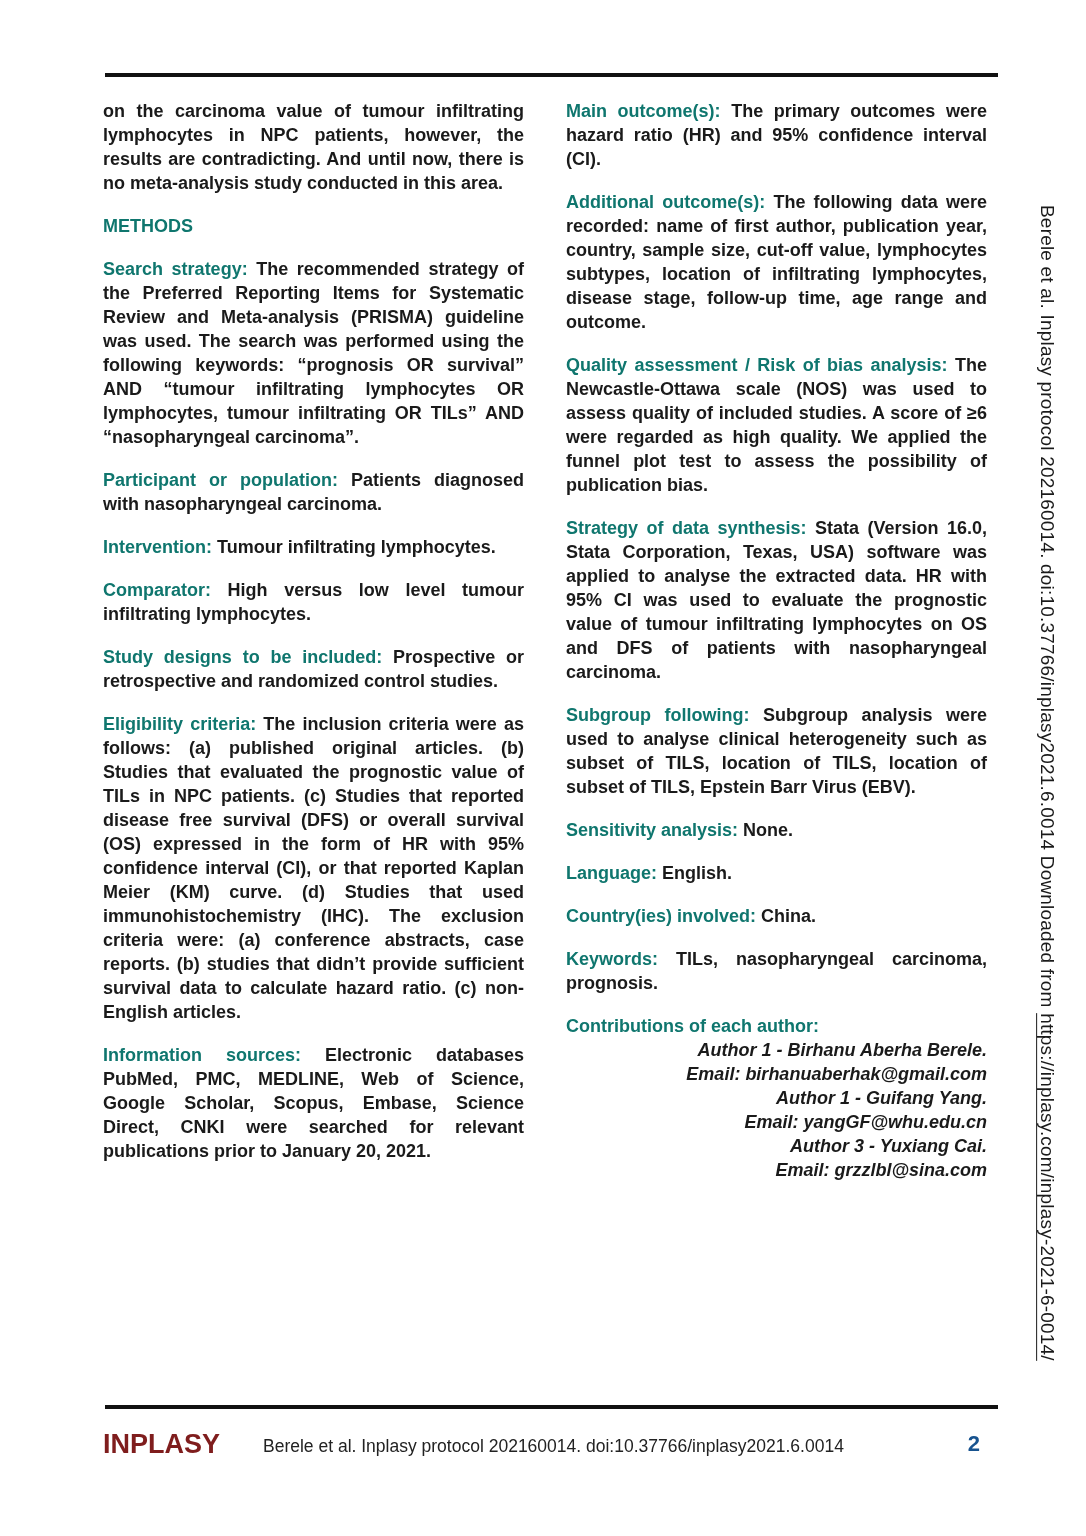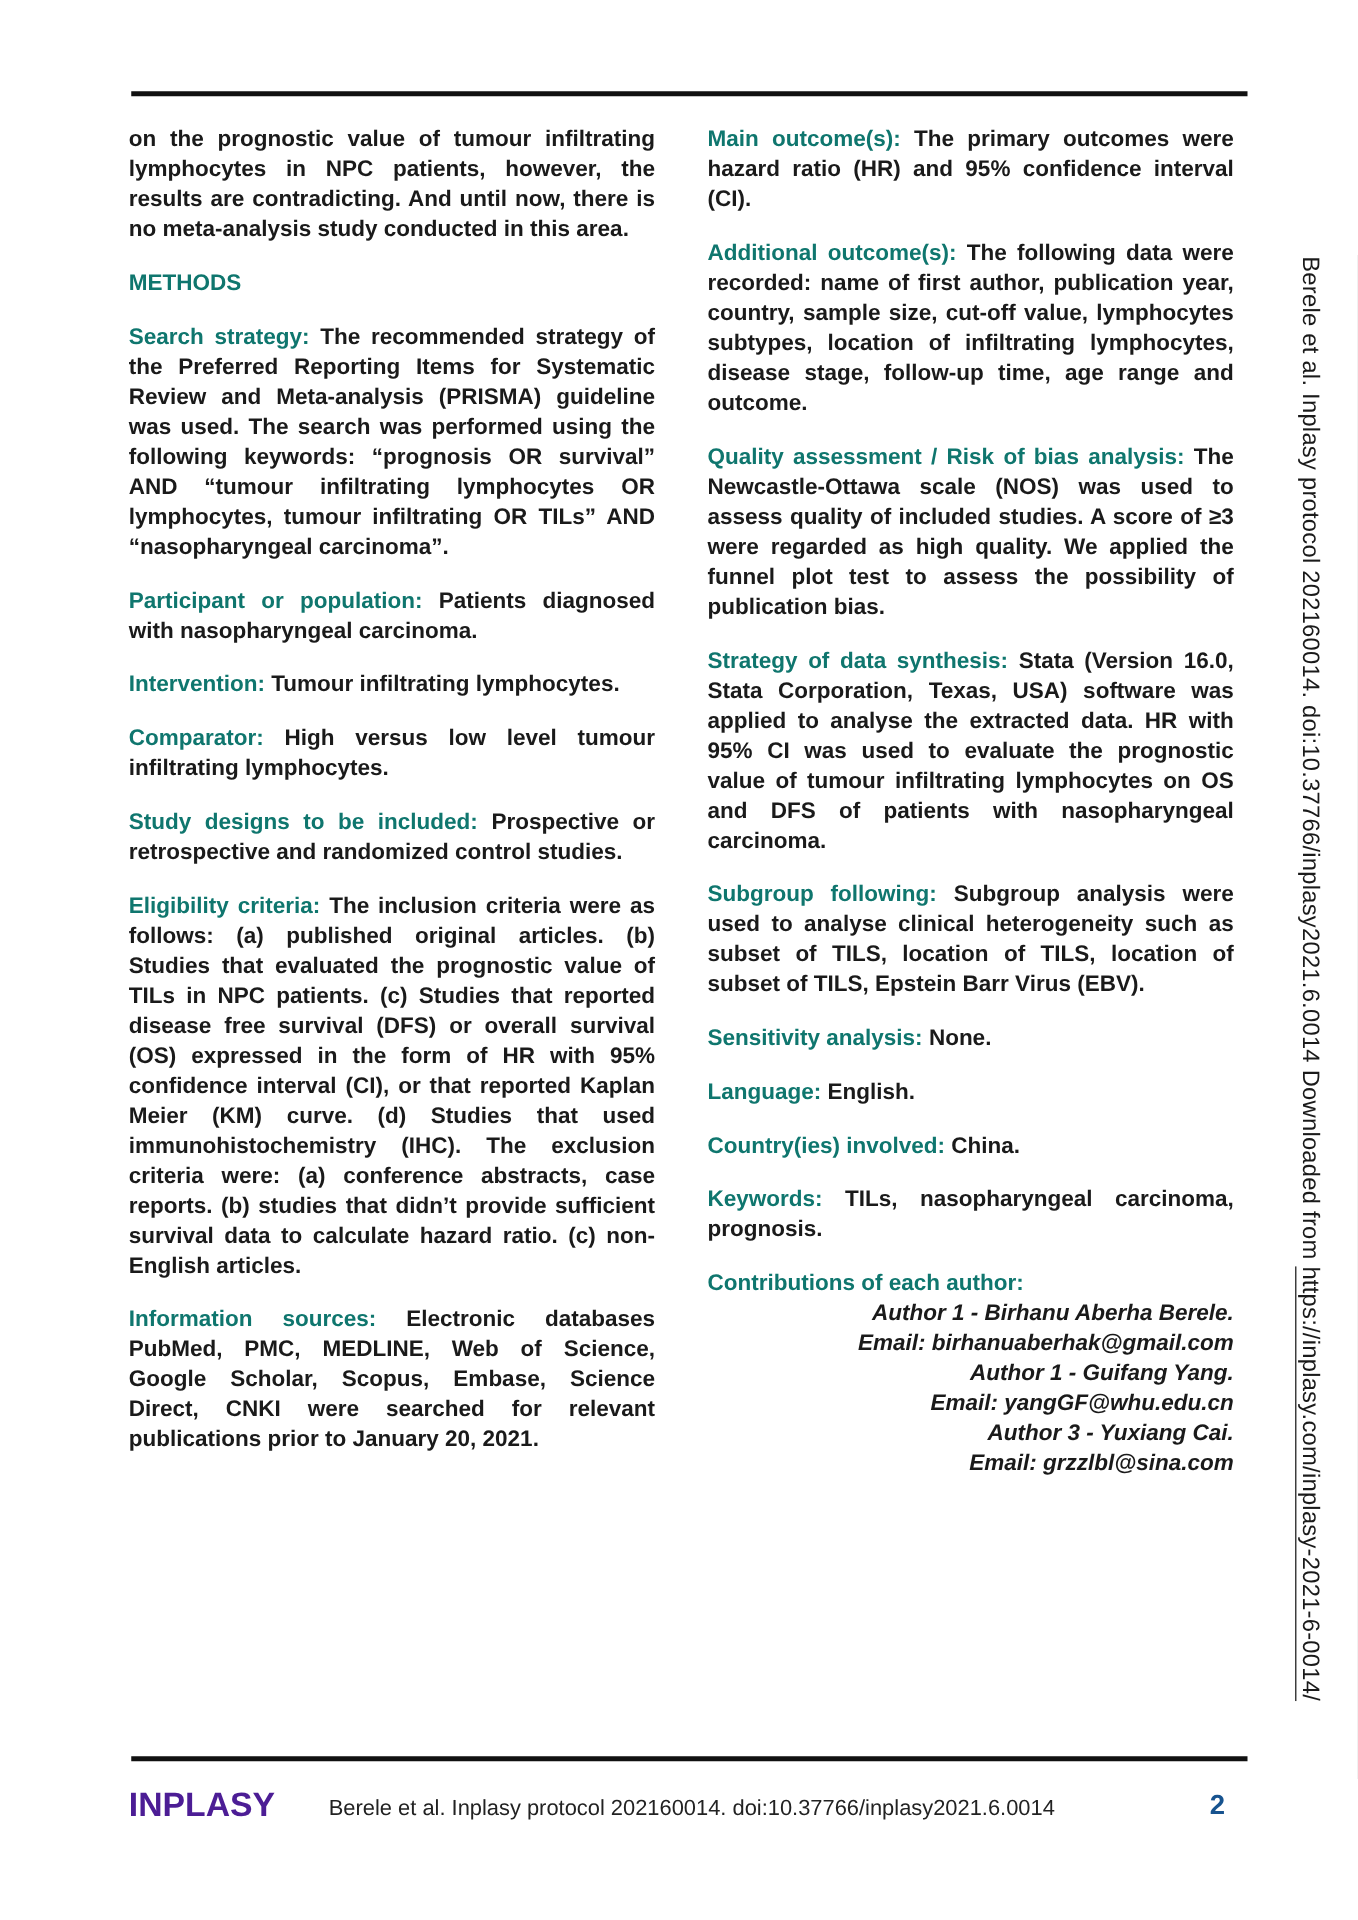--- a/index.html
+++ b/index.html
@@ -36,54 +36,54 @@
   .cline{display:block;text-align:right;font-style:italic;}
   .sidebar{
     position:absolute;top:205px;left:1034px;height:1260px;
     writing-mode:vertical-rl;
     font-size:19px;line-height:26px;font-weight:400;
     color:#1a1a1a;white-space:nowrap;letter-spacing:0.2px;
   }
   .sidebar .link{text-decoration:underline;}
   .footer-logo{
     position:absolute;left:103px;top:1429px;
-    font-size:27px;font-weight:700;color:#4c1d95;letter-spacing:0px;
+    font-size:27px;font-weight:700;color:#7f1d1d;letter-spacing:0px;
   }
   .footer-citation{
     position:absolute;left:263px;top:1436px;
     font-size:17.5px;font-weight:400;color:#222222;
   }
   .footer-page{
     position:absolute;left:930px;top:1431px;width:50px;
     font-size:22px;font-weight:700;color:#17538F;text-align:right;
   }
 </style>
 </head>
 <body>
 
 <div class="page">
 
   <div class="rule rule-top"></div>
 
   <div class="col col-left">
-    <p class="para"><span>on the prognostic value of tumour infiltrating lymphocytes in NPC patients, however, the results are contradicting. And until now, there is no meta-analysis study conducted in this area.</span></p>
+    <p class="para"><span>on the carcinoma value of tumour infiltrating lymphocytes in NPC patients, however, the results are contradicting. And until now, there is no meta-analysis study conducted in this area.</span></p>
     <p class="para"><span class="label">METHODS</span><span></span></p>
     <p class="para"><span class="label">Search strategy:</span><span>The recommended strategy of the Preferred Reporting Items for Systematic Review and Meta-analysis (PRISMA) guideline was used. The search was performed using the following keywords: “prognosis OR survival” AND “tumour infiltrating lymphocytes OR lymphocytes, tumour infiltrating OR TILs” AND “nasopharyngeal carcinoma”.</span></p>
     <p class="para"><span class="label">Participant or population:</span><span>Patients diagnosed with nasopharyngeal carcinoma.</span></p>
     <p class="para"><span class="label">Intervention:</span><span>Tumour infiltrating lymphocytes.</span></p>
     <p class="para"><span class="label">Comparator:</span><span>High versus low level tumour infiltrating lymphocytes.</span></p>
     <p class="para"><span class="label">Study designs to be included:</span><span>Prospective or retrospective and randomized control studies.</span></p>
     <p class="para"><span class="label">Eligibility criteria:</span><span>The inclusion criteria were as follows: (a) published original articles. (b) Studies that evaluated the prognostic value of TILs in NPC patients. (c) Studies that reported disease free survival (DFS) or overall survival (OS) expressed in the form of HR with 95% confidence interval (CI), or that reported Kaplan Meier (KM) curve. (d) Studies that used immunohistochemistry (IHC). The exclusion criteria were: (a) conference abstracts, case reports. (b) studies that didn’t provide sufficient survival data to calculate hazard ratio. (c) non-English articles.</span></p>
     <p class="para"><span class="label">Information sources:</span><span>Electronic databases PubMed, PMC, MEDLINE, Web of Science, Google Scholar, Scopus, Embase, Science Direct, CNKI were searched for relevant publications prior to January 20, 2021.</span></p>
   </div>
 
   <div class="col col-right">
     <p class="para"><span class="label">Main outcome(s):</span><span>The primary outcomes were hazard ratio (HR) and 95% confidence interval (CI).</span></p>
     <p class="para"><span class="label">Additional outcome(s):</span><span>The following data were recorded: name of first author, publication year, country, sample size, cut-off value, lymphocytes subtypes, location of infiltrating lymphocytes, disease stage, follow-up time, age range and outcome.</span></p>
-    <p class="para"><span class="label">Quality assessment / Risk of bias analysis:</span><span>The Newcastle-Ottawa scale (NOS) was used to assess quality of included studies. A score of ≥3 were regarded as high quality. We applied the funnel plot test to assess the possibility of publication bias.</span></p>
+    <p class="para"><span class="label">Quality assessment / Risk of bias analysis:</span><span>The Newcastle-Ottawa scale (NOS) was used to assess quality of included studies. A score of ≥6 were regarded as high quality. We applied the funnel plot test to assess the possibility of publication bias.</span></p>
     <p class="para"><span class="label">Strategy of data synthesis:</span><span>Stata (Version 16.0, Stata Corporation, Texas, USA) software was applied to analyse the extracted data. HR with 95% CI was used to evaluate the prognostic value of tumour infiltrating lymphocytes on OS and DFS of patients with nasopharyngeal carcinoma.</span></p>
     <p class="para"><span class="label">Subgroup following:</span><span>Subgroup analysis were used to analyse clinical heterogeneity such as subset of TILS, location of TILS, location of subset of TILS, Epstein Barr Virus (EBV).</span></p>
     <p class="para"><span class="label">Sensitivity analysis:</span><span>None.</span></p>
     <p class="para"><span class="label">Language:</span><span>English.</span></p>
     <p class="para"><span class="label">Country(ies) involved:</span><span>China.</span></p>
     <p class="para"><span class="label">Keywords:</span><span>TILs, nasopharyngeal carcinoma, prognosis.</span></p>
     <p class="para">
       <span class="label block">Contributions of each author:</span>
       <span class="cline">Author 1 - Birhanu Aberha Berele.</span>
       <span class="cline">Email: birhanuaberhak@gmail.com</span>

